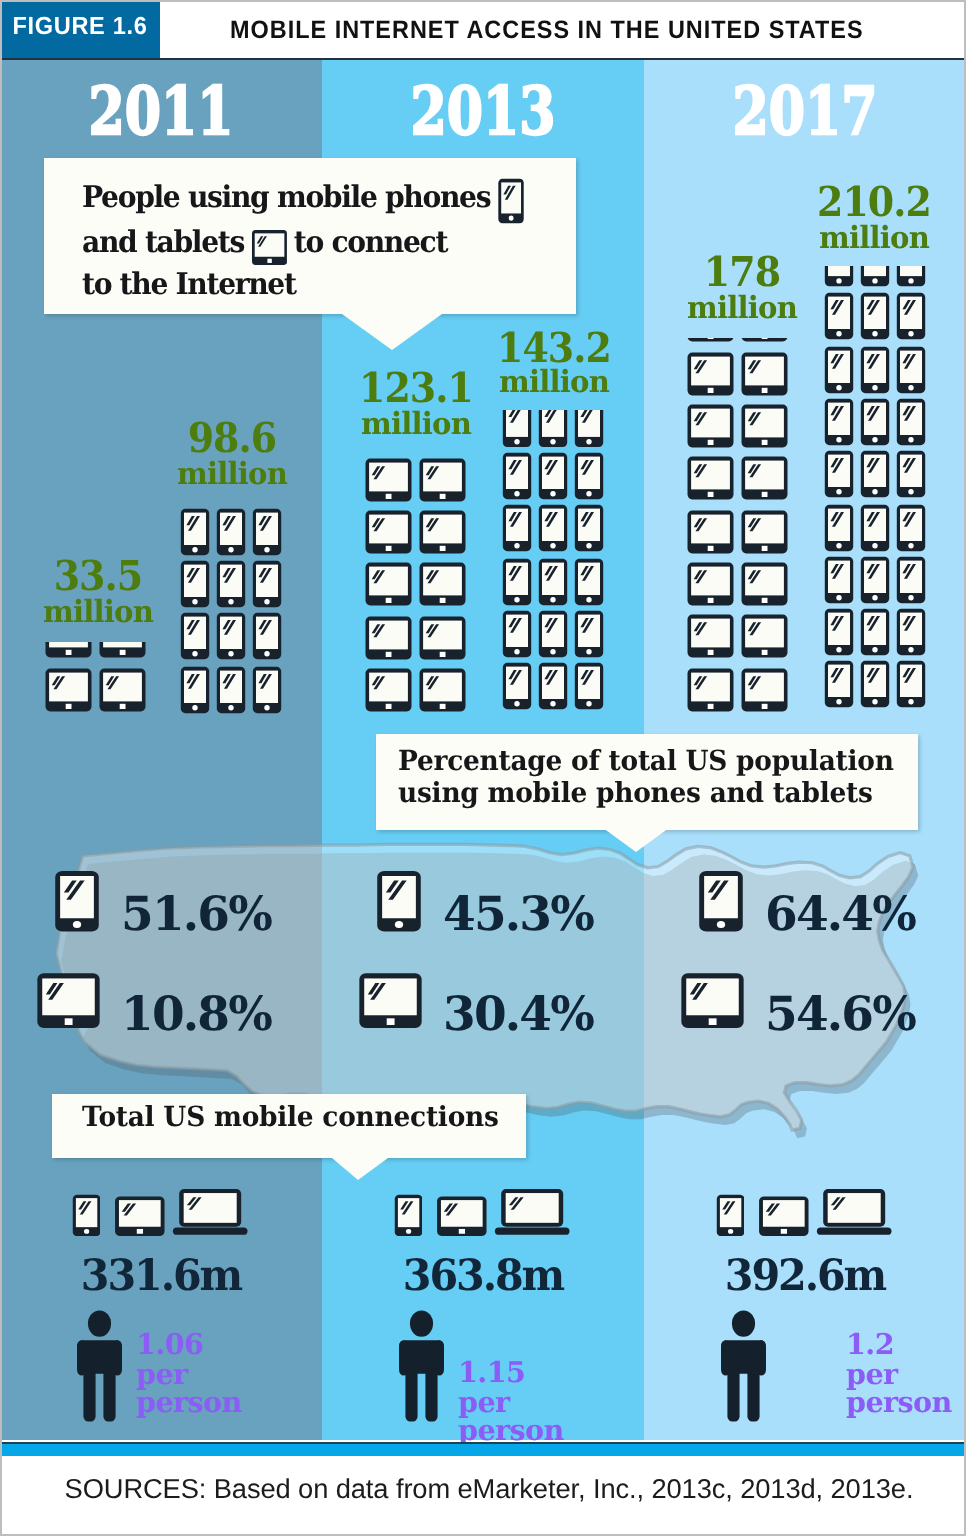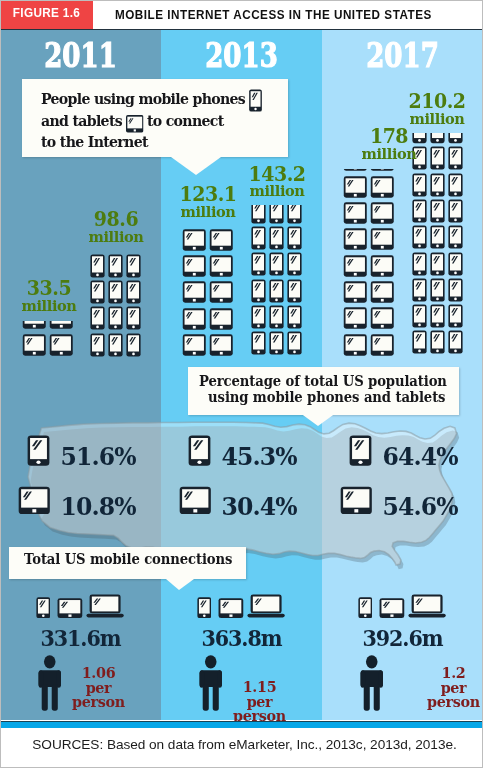--- a/index.html
+++ b/index.html
@@ -1,21 +1,21 @@
 <!DOCTYPE html>
 <html><head>
 <meta charset="utf-8">
 <style>
   html,body{margin:0;padding:0;}
   body{width:483px;height:768px;background:#ffffff;font-family:"Liberation Sans",sans-serif;overflow:hidden;}
   #page{position:relative;width:483px;height:768px;overflow:hidden;background:#fff;}
 
   
   #header{position:absolute;left:0;top:0;width:483px;height:28.5px;background:#fff;box-sizing:border-box;}
-  #fig-tab{position:absolute;left:0;top:0;width:93px;height:28.5px;background:#ef4444;}
+  #fig-tab{position:absolute;left:0;top:0;width:80px;height:28.5px;background:#0369a1;}
   #fig-tab span{position:absolute;left:0;right:0;top:6px;text-align:center;color:#fff;font-weight:bold;
        font-size:12.4px;letter-spacing:.35px;transform:scaleX(0.95);font-family:"Liberation Sans",sans-serif;}
   #header-title{position:absolute;left:115px;top:8px;color:#111;font-weight:bold;font-size:12.6px;
        letter-spacing:0.54px;transform:scaleX(0.93);transform-origin:left top;}
   #header-rule{position:absolute;left:0;top:28.5px;width:483px;height:1.7px;background:#22323e;}
 
   
   .cols{position:absolute;left:0;top:30.2px;width:483px;height:690.3px;}
   .col{position:absolute;top:0;height:100%;}
   .c2011{left:0;width:161px;background:#69a2be;}
@@ -40,22 +40,22 @@
   .numlabel .unit{display:block;font-size:15.3px;line-height:15px;margin-top:0px;letter-spacing:-0.4px;transform:scaleX(0.95);}
 
   
   .callout{position:absolute;background:#fdfdf8;color:#17171a;
            font-family:"DejaVu Serif",serif;font-weight:bold;box-shadow:1px 1px 2px rgba(0,0,0,.18);}
   .callout .line{display:block;white-space:nowrap;transform-origin:left center;transform:scaleX(var(--sx,1));}
 
   
   .connval{position:absolute;color:#122639;font-family:"DejaVu Serif",serif;font-weight:bold;
        font-size:21.5px;line-height:21.5px;text-align:center;letter-spacing:-1.1px;transform:scaleX(0.96);}
-  .perperson{position:absolute;color:#7f1d1d;font-family:"DejaVu Serif",serif;font-weight:bold;
-       font-size:14.3px;line-height:14.7px;text-align:center;letter-spacing:-0.3px;}
+  .perperson{position:absolute;color:#8b5cf6;font-family:"DejaVu Serif",serif;font-weight:bold;
+       font-size:14.3px;line-height:14.7px;text-align:left;letter-spacing:-0.3px;}
 
   
   #bottom-rule-dark{position:absolute;left:0;top:720.5px;width:483px;height:1.6px;background:#1a4455;}
   #bottom-rule{position:absolute;left:0;top:722.1px;width:483px;height:5.6px;background:#06a7e8;}
   #sources{position:absolute;left:0;top:737px;width:489px;text-align:center;font-size:13.65px;color:#1c1c1c;
        font-family:"Liberation Sans",sans-serif;letter-spacing:-0.05px;}
   #frame{position:absolute;left:0;top:0;width:483px;height:768px;box-sizing:border-box;border:1px solid #bdbdbd;pointer-events:none;}
 </style>
 </head>
 <body>
@@ -386,21 +386,21 @@
         </svg>
       </div>
       <div class="numlabel" style="left: 12.5px; top: 278px; width: 72px;">
         <span class="big">33.5</span>
         <span class="unit">million</span>
       </div>
       <div class="numlabel" style="left: 171.5px; top: 184px; width: 72px;">
         <span class="big">123.1</span>
         <span class="unit">million</span>
       </div>
-      <div class="numlabel" style="left: 353px; top: 126px; width: 72px;">
+      <div class="numlabel" style="left: 335px; top: 126px; width: 72px;">
         <span class="big">178</span>
         <span class="unit">million</span>
       </div>
       <div class="numlabel" style="left: 79.5px; top: 209px; width: 72px;">
         <span class="big">98.6</span>
         <span class="unit">million</span>
       </div>
       <div class="numlabel" style="left: 240.5px; top: 163.5px; width: 72px;">
         <span class="big">143.2</span>
         <span class="unit">million</span>
@@ -412,26 +412,26 @@
       <div class="callout" style="left: 21.5px; top: 79.3px; width: 266px; height: 78px; font-size: 15px; line-height: 20.2px; padding-left: 19.5px; padding-top: 8.5px; box-sizing: border-box; letter-spacing: -0.72px; --sx: 0.94;">
         <span class="line">People using mobile phones<svg viewBox="0 0 15 24" style="width: 14.5px; height: 23px; vertical-align: middle; position: relative; top: 1.5px; margin: 0px 3.5px;">
             <use href="#ic-phone"></use>
           </svg></span>
         <span class="line"><span>and tablets</span><svg viewBox="0 0 24 24" style="width: 19.5px; height: 19.5px; vertical-align: middle; position: relative; top: 1.5px; margin: 0px 3.5px;">
             <use href="#ic-tablet"></use>
           </svg><span>to connect</span></span>
         <span class="line">to the Internet</span>
       </div>
       <div style="position: absolute; left: 171px; top: 157.3px; width: 0px; height: 0px; border-left: 25px solid transparent; border-right: 25px solid transparent; border-top: 18px solid rgb(253, 253, 248);"></div>
-      <div class="callout" style="left: 187.8px; top: 367.2px; width: 270.8px; height: 48.2px; font-size: 13.9px; line-height: 16.2px; padding-left: 11.4px; padding-top: 6px; box-sizing: border-box; letter-spacing: -0.12px; text-align: right; --sx: 0.95;">
+      <div class="callout" style="left: 187.8px; top: 367.2px; width: 270.8px; height: 48.2px; font-size: 13.9px; line-height: 16.2px; padding-left: 11.4px; padding-top: 6px; box-sizing: border-box; letter-spacing: -0.12px; --sx: 0.95;">
         <span class="line">Percentage of total US population</span>
         <span class="line">using mobile phones and tablets</span>
       </div>
       <div style="position: absolute; left: 296px; top: 410px; width: 0px; height: 0px; border-left: 22px solid transparent; border-right: 22px solid transparent; border-top: 16px solid rgb(253, 253, 248);"></div>
-      <div class="callout" style="left: 9px; top: 547.3px; width: 236.7px; height: 32.2px; font-size: 13.9px; line-height: 16px; padding-left: 15.2px; padding-top: 4px; box-sizing: border-box; letter-spacing: -0.12px; --sx: 0.95;">
+      <div class="callout" style="left: 26px; top: 547.3px; width: 236.7px; height: 32.2px; font-size: 13.9px; line-height: 16px; padding-left: 15.2px; padding-top: 4px; box-sizing: border-box; letter-spacing: -0.12px; --sx: 0.95;">
         <span class="line">Total US mobile connections</span>
       </div>
       <div style="position: absolute; left: 165.6px; top: 579.4px; width: 0px; height: 0px; border-left: 13.7px solid transparent; border-right: 15.4px solid transparent; border-top: 11.4px solid rgb(253, 253, 248);"></div>
       <svg viewBox="0 0 15 24" preserveAspectRatio="none" style="position: absolute; left: 27.3px; top: 435.4px; width: 23px; height: 31.3px;">
         <use href="#ic-phone"></use>
       </svg>
       <div style="position: absolute; left: 60.5px; top: 446px; color: rgb(17, 37, 56); font-family: &quot;DejaVu Serif&quot;, serif; font-weight: bold; font-size: 23.5px; line-height: 23.5px; letter-spacing: -0.9px; white-space: nowrap;">51.6%</div>
       <svg viewBox="0 0 24 24" preserveAspectRatio="none" style="position: absolute; left: 18.1px; top: 484.6px; width: 32.5px; height: 30.7px;">
         <use href="#ic-tablet"></use>
       </svg>

